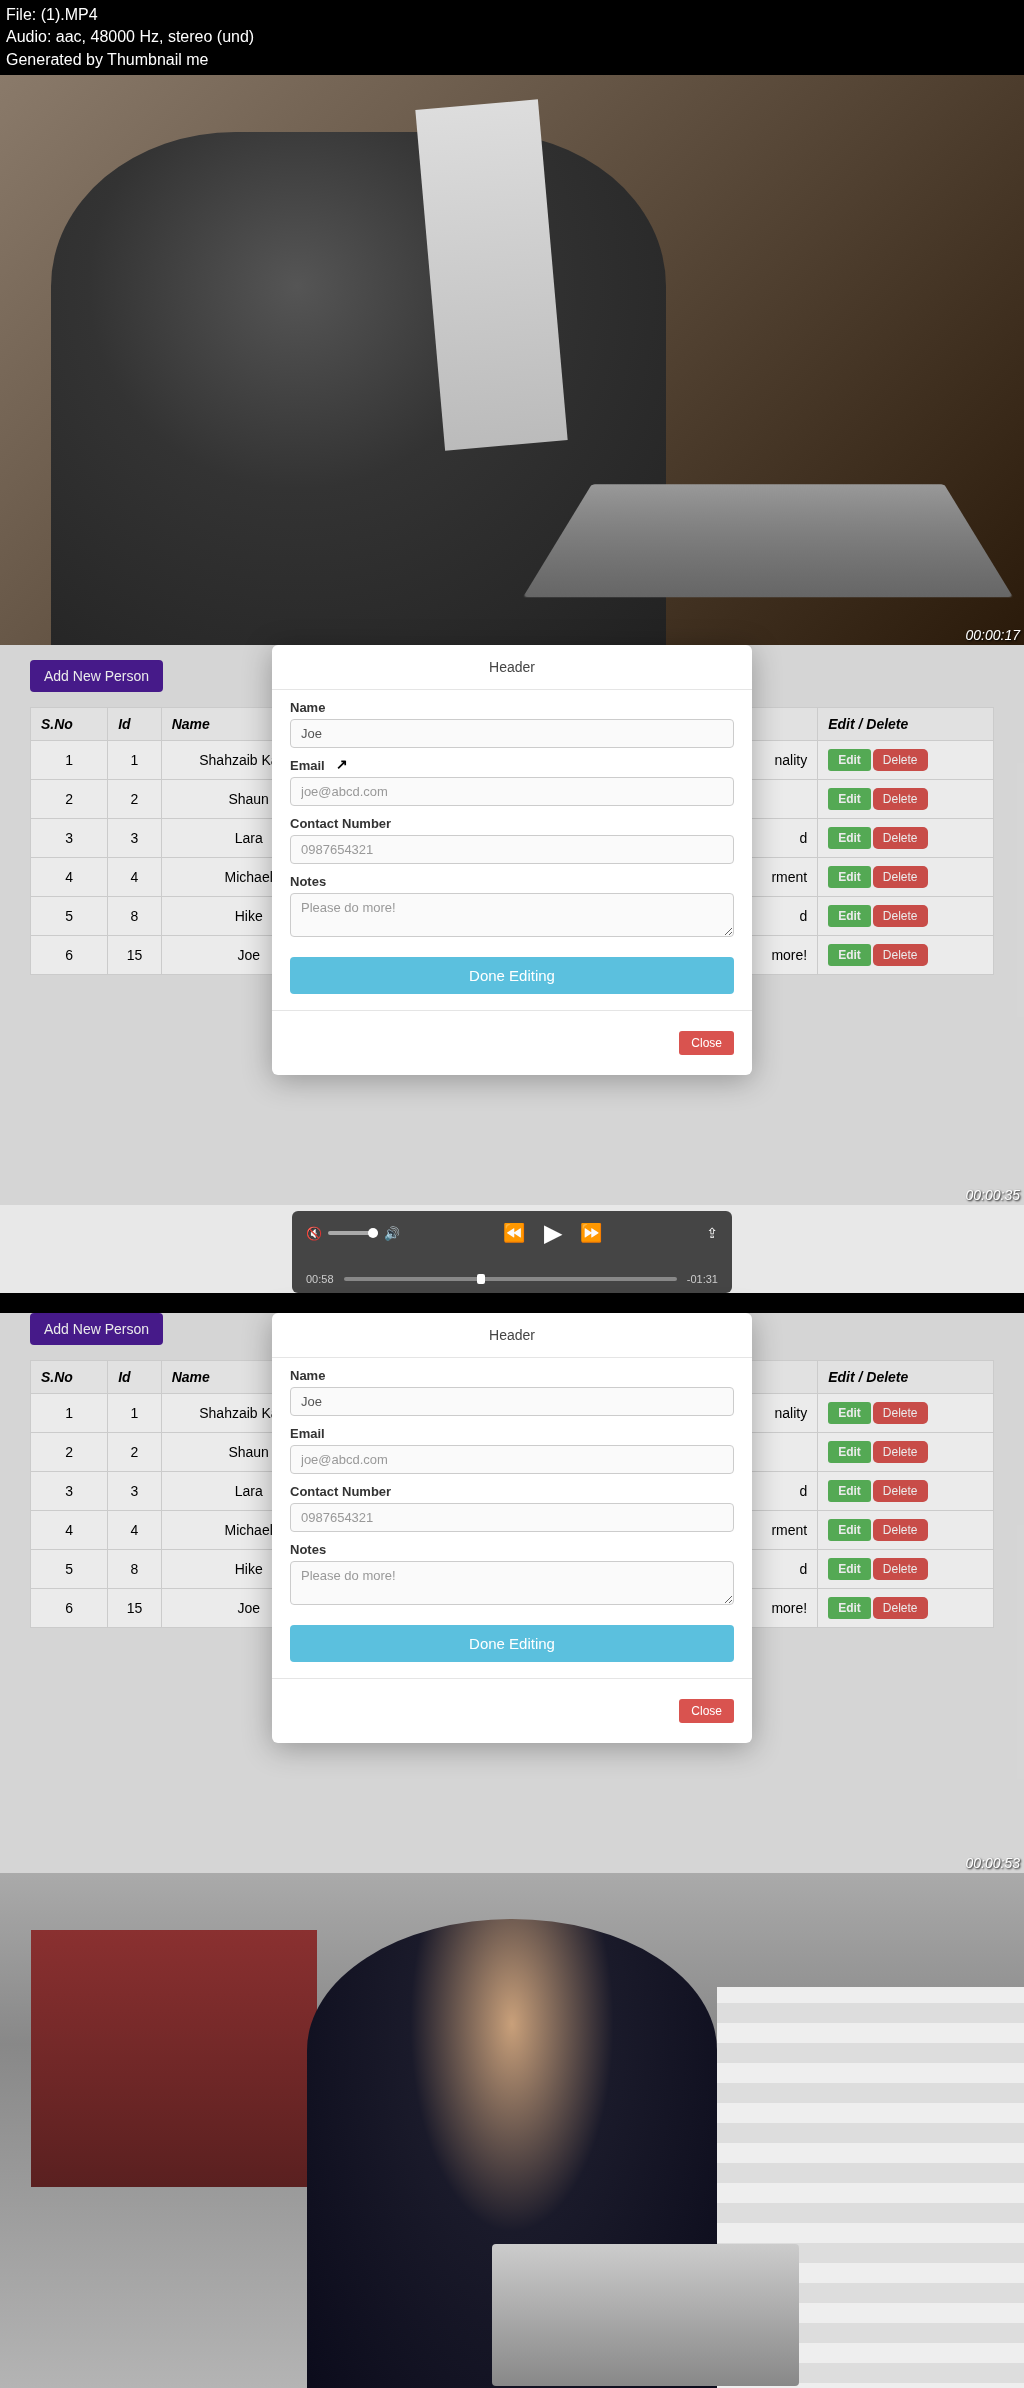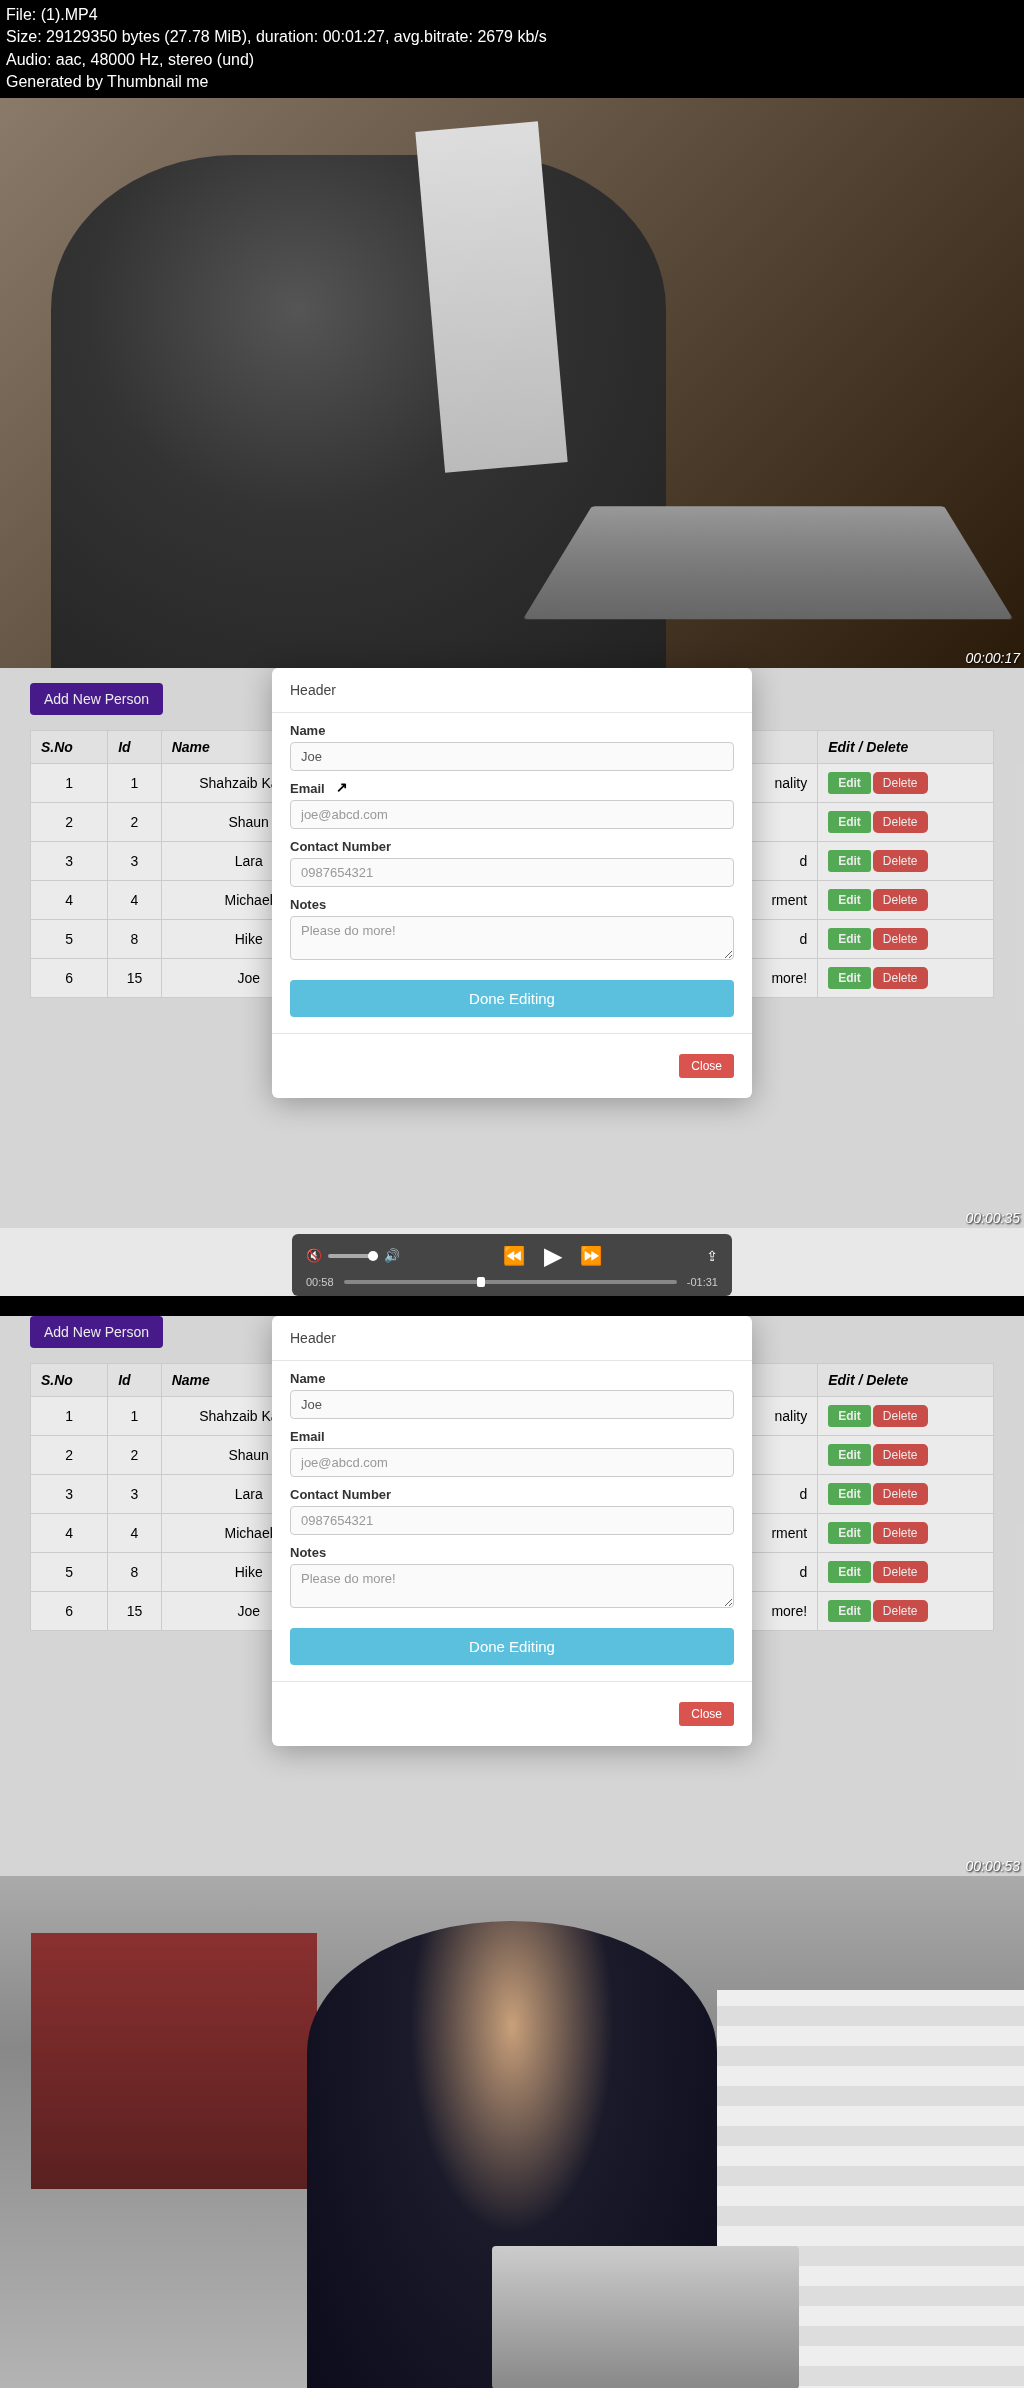--- a/index.html
+++ b/index.html
@@ -31,21 +31,21 @@
 .data-table th { background: #f5f5f5; padding: 8px 10px; text-align: left; border: 1px solid #ddd; font-weight: bold; font-style: italic; }
 .data-table td { padding: 8px 10px; border: 1px solid #ddd; }
 .data-table td:nth-child(1), .data-table td:nth-child(2) { text-align: center; }
 .data-table td:nth-child(3) { text-align: center; }
 
 .btn-edit { background: #5cb85c; color: #fff; border: none; padding: 4px 10px; border-radius: 3px; font-size: 12px; cursor: pointer; margin-right: 2px; font-weight: bold; }
 .btn-delete { background: #d9534f; color: #fff; border: none; padding: 4px 10px; border-radius: 5px; font-size: 12px; cursor: pointer; }
 
 .modal-overlay { position: absolute; top: 0; left: 0; right: 0; bottom: 0; display: flex; justify-content: center; align-items: flex-start; padding-top: 0; }
 .modal { background: #fff; width: 480px; border-radius: 6px; box-shadow: 0 5px 30px rgba(0,0,0,0.3); overflow: hidden; }
-.modal-header { padding: 14px 18px; border-bottom: 1px solid #e5e5e5; font-size: 14px; color: #444; }
+.modal-header { padding: 14px 18px; border-bottom: 1px solid #e5e5e5; font-size: 14px; color: #444; text-align: center; }
 .modal-body { padding: 10px 18px 16px; }
 .form-group { margin-bottom: 10px; }
 .form-label { display: block; font-weight: bold; font-size: 13px; margin-bottom: 4px; color: #333; position: relative; }
 .form-control { width: 100%; padding: 6px 10px; border: 1px solid #ccc; border-radius: 4px; font-size: 13px; color: #999; background: #fafafa; }
 .form-control.filled { color: #555; }
 .textarea { resize: vertical; min-height: 30px; }
 .btn-done { width: 100%; background: #5bc0de; color: #fff; border: none; padding: 10px; border-radius: 4px; font-size: 15px; cursor: pointer; margin-top: 6px; }
 .modal-footer { padding: 20px 18px; text-align: right; border-top: 1px solid #e5e5e5; }
 .btn-close { background: #d9534f; color: #fff; border: none; padding: 5px 12px; border-radius: 3px; font-size: 12px; cursor: pointer; }
 .cursor-arrow::after { content: '↖'; color: #000; font-size: 14px; transform: scaleX(-1); display: inline-block; }
@@ -54,34 +54,33 @@
 .media-bar { background: rgba(60,60,60,0.95); width: 440px; margin: 0 auto 20px; border-radius: 6px; padding: 8px 14px; display: flex; flex-direction: column; gap: 6px; }
 .media-controls { display: flex; align-items: center; gap: 14px; justify-content: space-between; }
 .vol-group { display: flex; align-items: center; gap: 6px; }
 .vol-icon { color: #fff; font-size: 13px; }
 .vol-track { width: 50px; height: 4px; background: #aaa; border-radius: 2px; position: relative; }
 .vol-thumb { position: absolute; right: 0; top: -3px; width: 10px; height: 10px; background: #fff; border-radius: 50%; }
 .transport { display: flex; align-items: center; gap: 18px; }
 .tbtn { color: #fff; font-size: 18px; cursor: pointer; }
 .tbtn.play { font-size: 24px; }
 .share-icon { color: #fff; font-size: 14px; cursor: pointer; }
-.time-row { display: flex; align-items: center; gap: 10px; color: #ccc; font-size: 11px; }
+.time-row { display: flex; align-items: center; gap: 10px; color: #ccc; font-size: 11px; margin-top: 20px; }
 .seek-track { flex: 1; height: 4px; background: #888; border-radius: 2px; position: relative; }
 .seek-thumb { position: absolute; left: 40%; top: -3px; width: 8px; height: 10px; background: #fff; border-radius: 2px; }
 
 .dim-overlay { position: absolute; inset: 0; background: rgba(0,0,0,0.08); pointer-events: none; }
 .section2 { padding-top: 0; }
 .player-wrap { background: #e8e8e8; padding-top: 6px; }
 </style>
 </head>
 <body>
 
 <div class="meta-header">
   <div>File:  (1).MP4</div>
-  <div>Size: 29129350 bytes (27.78 MiB), duration: 00:01:27, avg.bitrate: 2679 kb/s</div>
   <div>Audio: aac, 48000 Hz, stereo (und)</div>
   <div>Generated by Thumbnail me</div>
 </div>
 
 <div class="thumb-section">
   <div class="photo-frame">
     <div class="photo-suit"></div>
     <div class="photo-tie"></div>
     <div class="photo-laptop"></div>
   </div>

